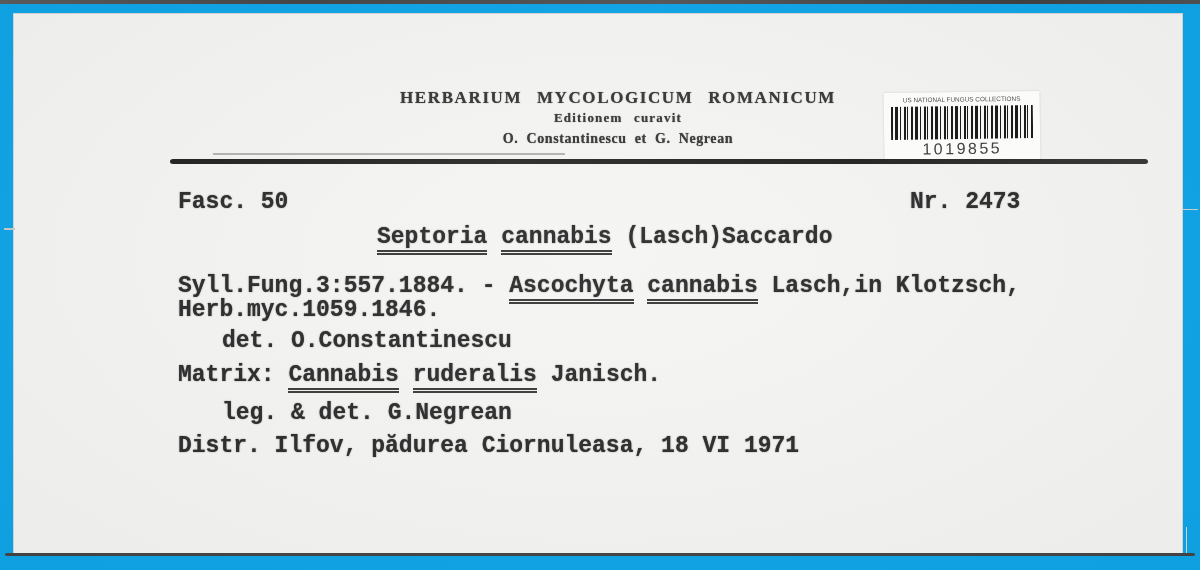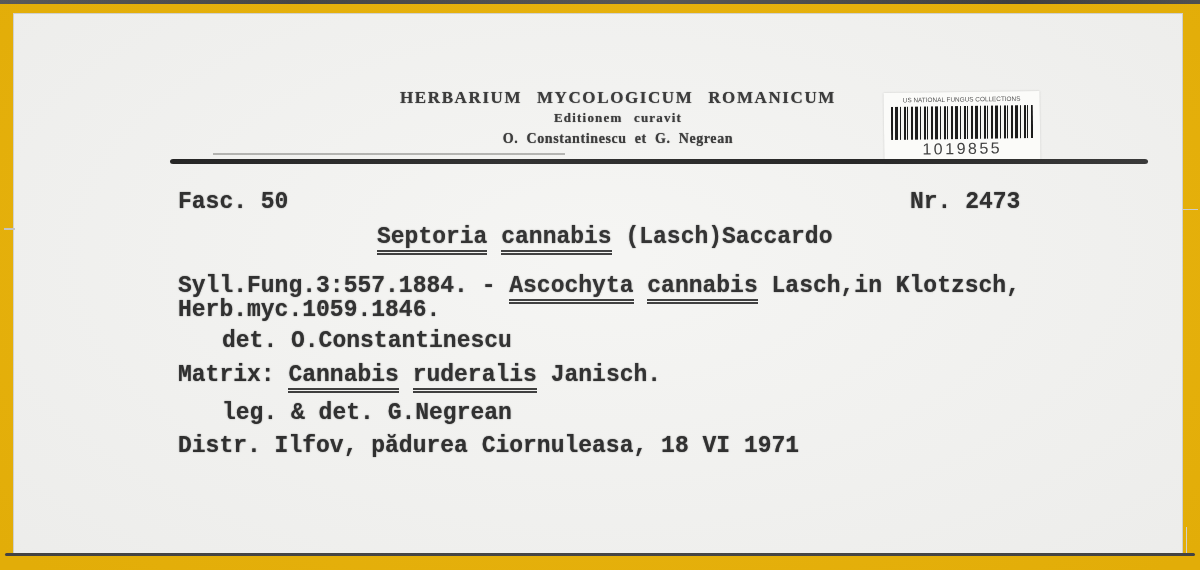--- a/index.html
+++ b/index.html
@@ -5,21 +5,21 @@
   html, body {
     margin: 0; padding: 0;
     width: 1200px; height: 570px;
     overflow: hidden;
     background: #e7e7e5;
     font-family: "Liberation Sans", sans-serif;
   }
   .scan {
     position: relative;
     width: 1200px; height: 570px;
-    background: #eab308;
+    background: #0ea5e9;
     overflow: hidden;
   }
   .scan::after { 
     content: "";
     position: absolute; inset: 0;
     background: radial-gradient(ellipse at 50% 45%, rgba(255,255,255,0.04), rgba(0,0,0,0.035));
     pointer-events: none;
   }
   .strip-top {
     position: absolute; left: 0; top: 0;

